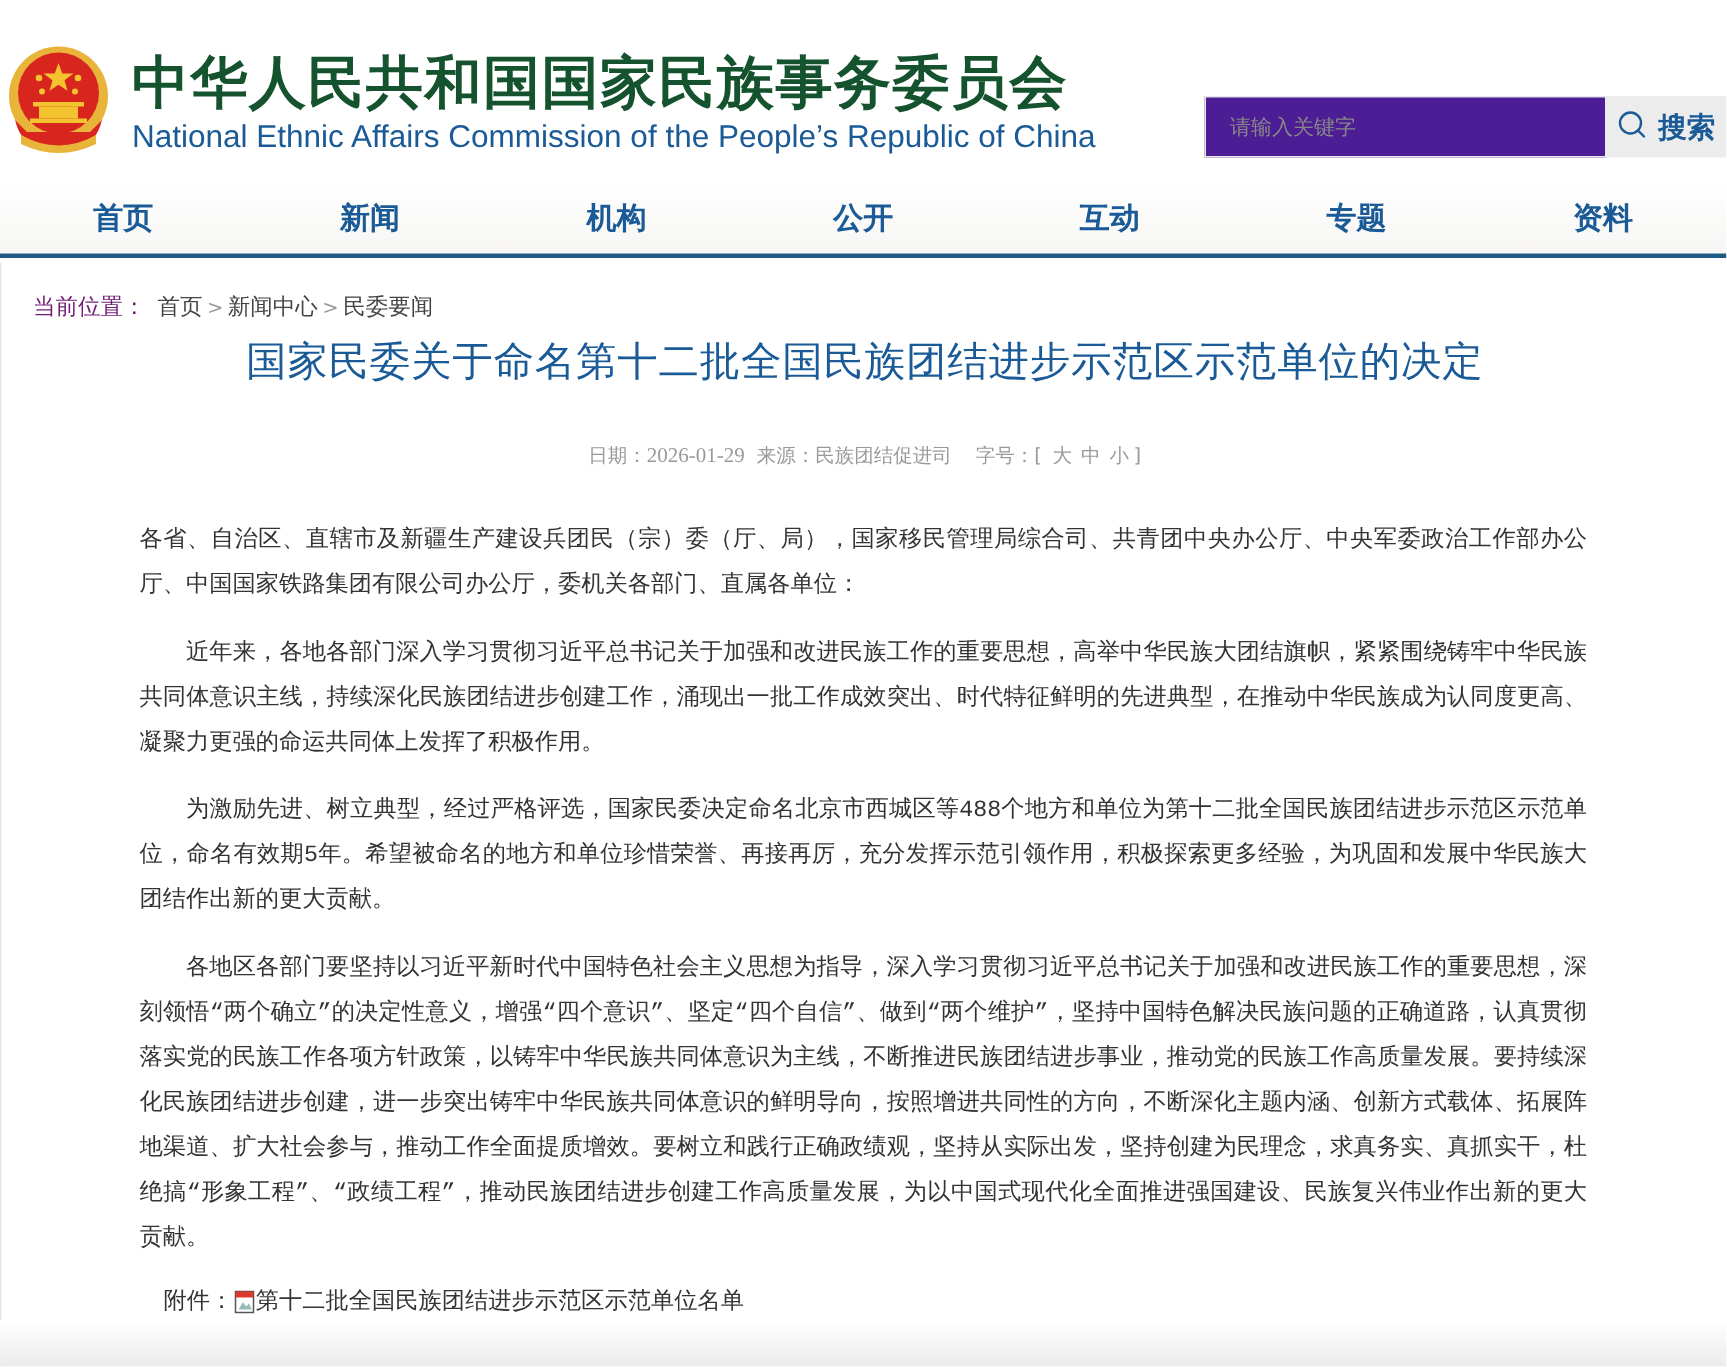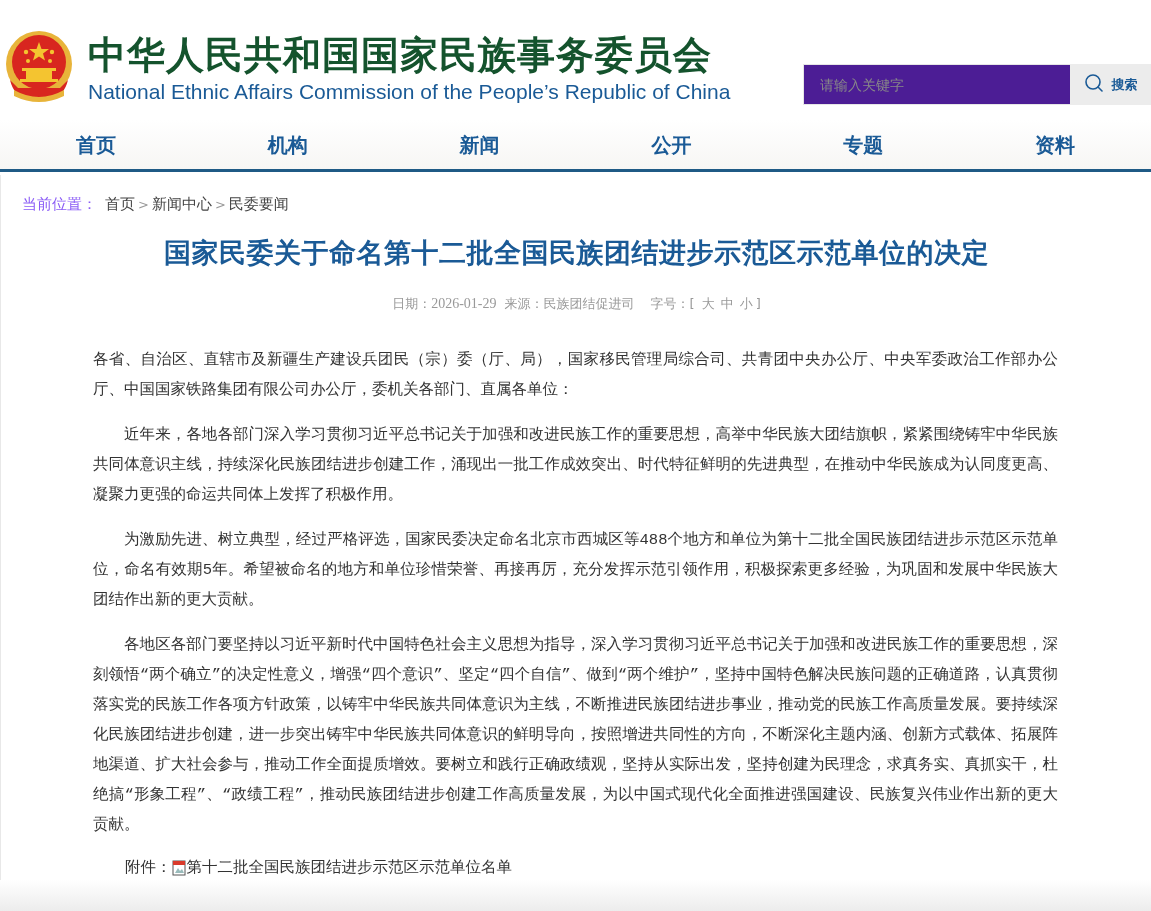--- a/index.html
+++ b/index.html
@@ -9,44 +9,44 @@
   
   .header { position: absolute; left: 0; top: 0; width: 1151px; height: 120px; background: #fff; }
   .emblem { position: absolute; left: 4px; top: 30px; width: 70px; height: 74px; }
   .title-cn { position: absolute; left: 88px; top: 32px; font-size: 38px; font-weight: bold; color: #14532d; letter-spacing: 1px; white-space: nowrap; line-height: 46px; }
   .title-en { position: absolute; left: 88px; top: 80px; font-family: "Liberation Sans", sans-serif; font-size: 21px; color: #1a5a96; white-space: nowrap; line-height: 24px; }
 
   .search-box { position: absolute; left: 803px; top: 64px; width: 268px; height: 41px; border: 1px solid #e6e6e6; border-right: none; background: #4c1d95; }
   .search-input { width: 100%; height: 100%; border: none; outline: none; padding-left: 16px; font-size: 14px; color: #888; background: transparent; font-family: "DejaVu Sans", sans-serif; }
   .search-input::placeholder { color: #888; }
   .search-btn { position: absolute; left: 1070px; top: 64px; width: 81px; height: 41px; background: #ececec; display: flex; align-items: center; justify-content: center; gap: 8px; cursor: pointer; }
-  .search-btn .label { font-size: 13px; font-weight: bold; color: #1a5a96; }
+  .search-btn .label { font-size: 19px; font-weight: bold; color: #1a5a96; }
 
   
   .nav { position: absolute; left: 0; top: 120px; width: 1151px; height: 52px; background: linear-gradient(#ffffff, #f7f6f4); border-bottom: 3px solid #1f5a85; display: flex; }
   .nav-item { flex: 1; text-align: center; font-size: 20px; font-weight: bold; color: #1a5a96; line-height: 50px; cursor: pointer; }
 
   
   .content-wrap { position: absolute; left: 0; top: 175px; width: 1151px; height: 736px; border-left: 1px solid #e8e8e8; }
   .breadcrumb { position: absolute; left: 21px; top: 20px; font-size: 15px; color: #666; white-space: nowrap; }
-  .breadcrumb .prefix { color: #8b5cf6; margin-right: 8px; }
+  .breadcrumb .prefix { color: #701a75; margin-right: 8px; }
   .breadcrumb .crumb { color: #444; cursor: pointer; }
   .breadcrumb .sep { color: #999; margin: 0 3px; font-size: 13px; }
 
-  .article-title { position: absolute; left: 0; top: 60px; width: 1151px; text-align: center; font-size: 27px; color: #1a5a96; font-weight: bold; letter-spacing: 0.5px; }
+  .article-title { position: absolute; left: 0; top: 48px; width: 1151px; text-align: center; font-size: 27px; color: #1a5a96; font-weight: normal; letter-spacing: 0.5px; }
   .meta { position: absolute; left: 0; top: 120px; width: 1151px; text-align: center; font-size: 13px; color: #999; white-space: nowrap; }
   .meta .num { font-family: "Liberation Serif", serif; font-size: 14px; margin-top: 20px; }
   .meta .gap { display: inline-block; width: 8px; }
   .meta .size-link { cursor: pointer; color: #999; margin: 0 3px; }
 
   .body-text { position: absolute; left: 92px; top: 170px; width: 965px; font-size: 15.5px; color: #333; line-height: 30px; font-family: Liberation Mono, monospace; }
   .body-text p { margin-bottom: 15px; text-align: justify; }
   .body-text p.indent { text-indent: 2em; }
 
-  .attachment { position: absolute; left: 124px; top: 682px; font-size: 15.5px; color: #333; white-space: nowrap; display: flex; align-items: center; }
+  .attachment { position: absolute; left: 108px; top: 682px; font-size: 15.5px; color: #333; white-space: nowrap; display: flex; align-items: center; }
   .attachment .att-link { color: #333; cursor: pointer; }
   .file-icon { display: inline-block; width: 14px; height: 16px; position: relative; margin-right: 1px; }
 
   .bottom-fade { position: absolute; left: 0; top: 880px; width: 1151px; height: 31px; background: linear-gradient(#ffffff, #ececec); }
 </style>
 </head>
 <body>
 
 <div class="header">
   <div class="emblem">
@@ -77,23 +77,24 @@
         <circle cx="9" cy="9" r="7" fill="none" stroke="#1a5a96" stroke-width="1.6"></circle>
         <line x1="14" y1="14" x2="18" y2="18" stroke="#1a5a96" stroke-width="1.6" stroke-linecap="round"></line>
       </svg>
     </span>
     <span class="label">搜索</span>
   </div>
 </div>
 
 <div class="nav">
   <div class="nav-item">首页</div>
+  <div class="nav-item">新闻</div>
   <div class="nav-item">机构</div>
-  <div class="nav-item">新闻</div>
   <div class="nav-item">公开</div>
+  <div class="nav-item">互动</div>
   <div class="nav-item">专题</div>
   <div class="nav-item">资料</div>
 </div>
 
 <div class="content-wrap">
   <div class="breadcrumb">
     <span class="prefix">当前位置：</span><span class="crumb">首页</span><span class="sep">&gt;</span><span class="crumb">新闻中心</span><span class="sep">&gt;</span><span class="crumb">民委要闻</span>
   </div>
 
   <h1 class="article-title">国家民委关于命名第十二批全国民族团结进步示范区示范单位的决定</h1>

